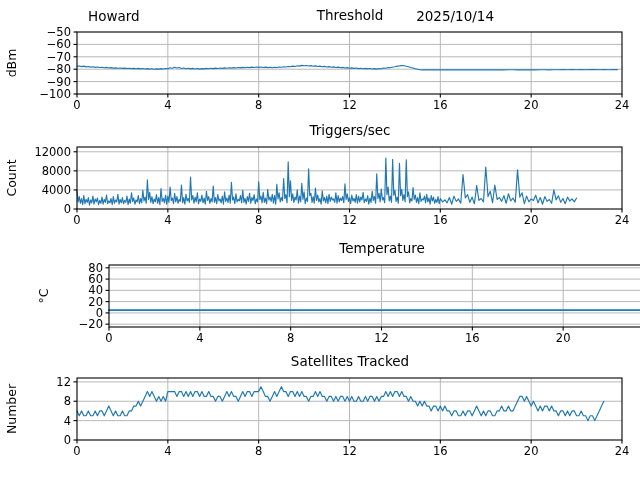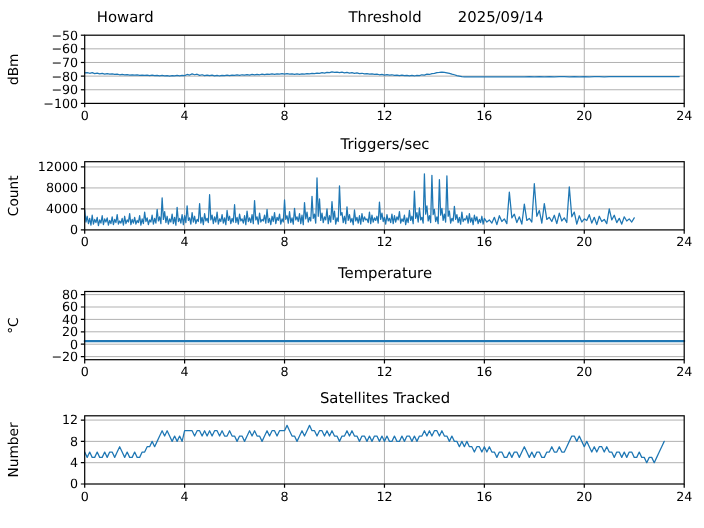--- a/index.html
+++ b/index.html
@@ -70,21 +70,21 @@
     stroke-linecap: round;
   }
 </style>
 </head>
 <body>
 
 <div id="figure">
 
   <div class="panel" id="header-row" style="top:0;height:28px;">
     <div style="position:absolute;left:88px;top:8px;" class="header-label">Howard</div>
-    <div style="position:absolute;right:18px;top:8px;" class="header-label">2025/09/14</div>
+    <div style="position:absolute;right:18px;top:8px;" class="header-label">2025/10/14</div>
   </div>
 
   <div class="panel" id="panel-0" style="top:0;height:120px;">
       <svg width="640" height="120" class="panel-svg">
         <text x="350" y="20" text-anchor="middle" class="panel-title">Threshold</text>
         <line x1="77" y1="81.6" x2="622" y2="81.6" class="gridline"></line>
         <line x1="77" y1="69.2" x2="622" y2="69.2" class="gridline"></line>
         <line x1="77" y1="56.800000000000004" x2="622" y2="56.800000000000004" class="gridline"></line>
         <line x1="77" y1="44.4" x2="622" y2="44.4" class="gridline"></line>
         <line x1="167.83333333333331" y1="32" x2="167.83333333333331" y2="94" class="gridline"></line>
@@ -154,21 +154,21 @@
         <text x="349.5" y="107" text-anchor="middle" class="tick-label">12</text>
         <line x1="440.3333333333333" y1="92" x2="440.3333333333333" y2="95.5" class="tickmark"></line>
         <text x="440.3333333333333" y="107" text-anchor="middle" class="tick-label">16</text>
         <line x1="531.1666666666667" y1="92" x2="531.1666666666667" y2="95.5" class="tickmark"></line>
         <text x="531.1666666666667" y="107" text-anchor="middle" class="tick-label">20</text>
         <line x1="622" y1="92" x2="622" y2="95.5" class="tickmark"></line>
         <text x="622" y="107" text-anchor="middle" class="tick-label">24</text>
         <text x="16" y="61" text-anchor="middle" class="axis-title" transform="rotate(-90 16 61)">Count</text>
       </svg>
     </div>
-  <div class="panel" id="panel-2" style="top:235px;height:118px;">
+  <div class="panel" id="panel-2" style="top:235px;height:118px;margin-left:32px;">
       <svg width="640" height="118" class="panel-svg">
         <text x="350" y="18" text-anchor="middle" class="panel-title">Temperature</text>
         <line x1="77" y1="89.18181818181819" x2="622" y2="89.18181818181819" class="gridline"></line>
         <line x1="77" y1="77.9090909090909" x2="622" y2="77.9090909090909" class="gridline"></line>
         <line x1="77" y1="66.63636363636363" x2="622" y2="66.63636363636363" class="gridline"></line>
         <line x1="77" y1="55.36363636363636" x2="622" y2="55.36363636363636" class="gridline"></line>
         <line x1="77" y1="44.09090909090909" x2="622" y2="44.09090909090909" class="gridline"></line>
         <line x1="77" y1="32.81818181818181" x2="622" y2="32.81818181818181" class="gridline"></line>
         <line x1="167.83333333333331" y1="30" x2="167.83333333333331" y2="92" class="gridline"></line>
         <line x1="258.66666666666663" y1="30" x2="258.66666666666663" y2="92" class="gridline"></line>

